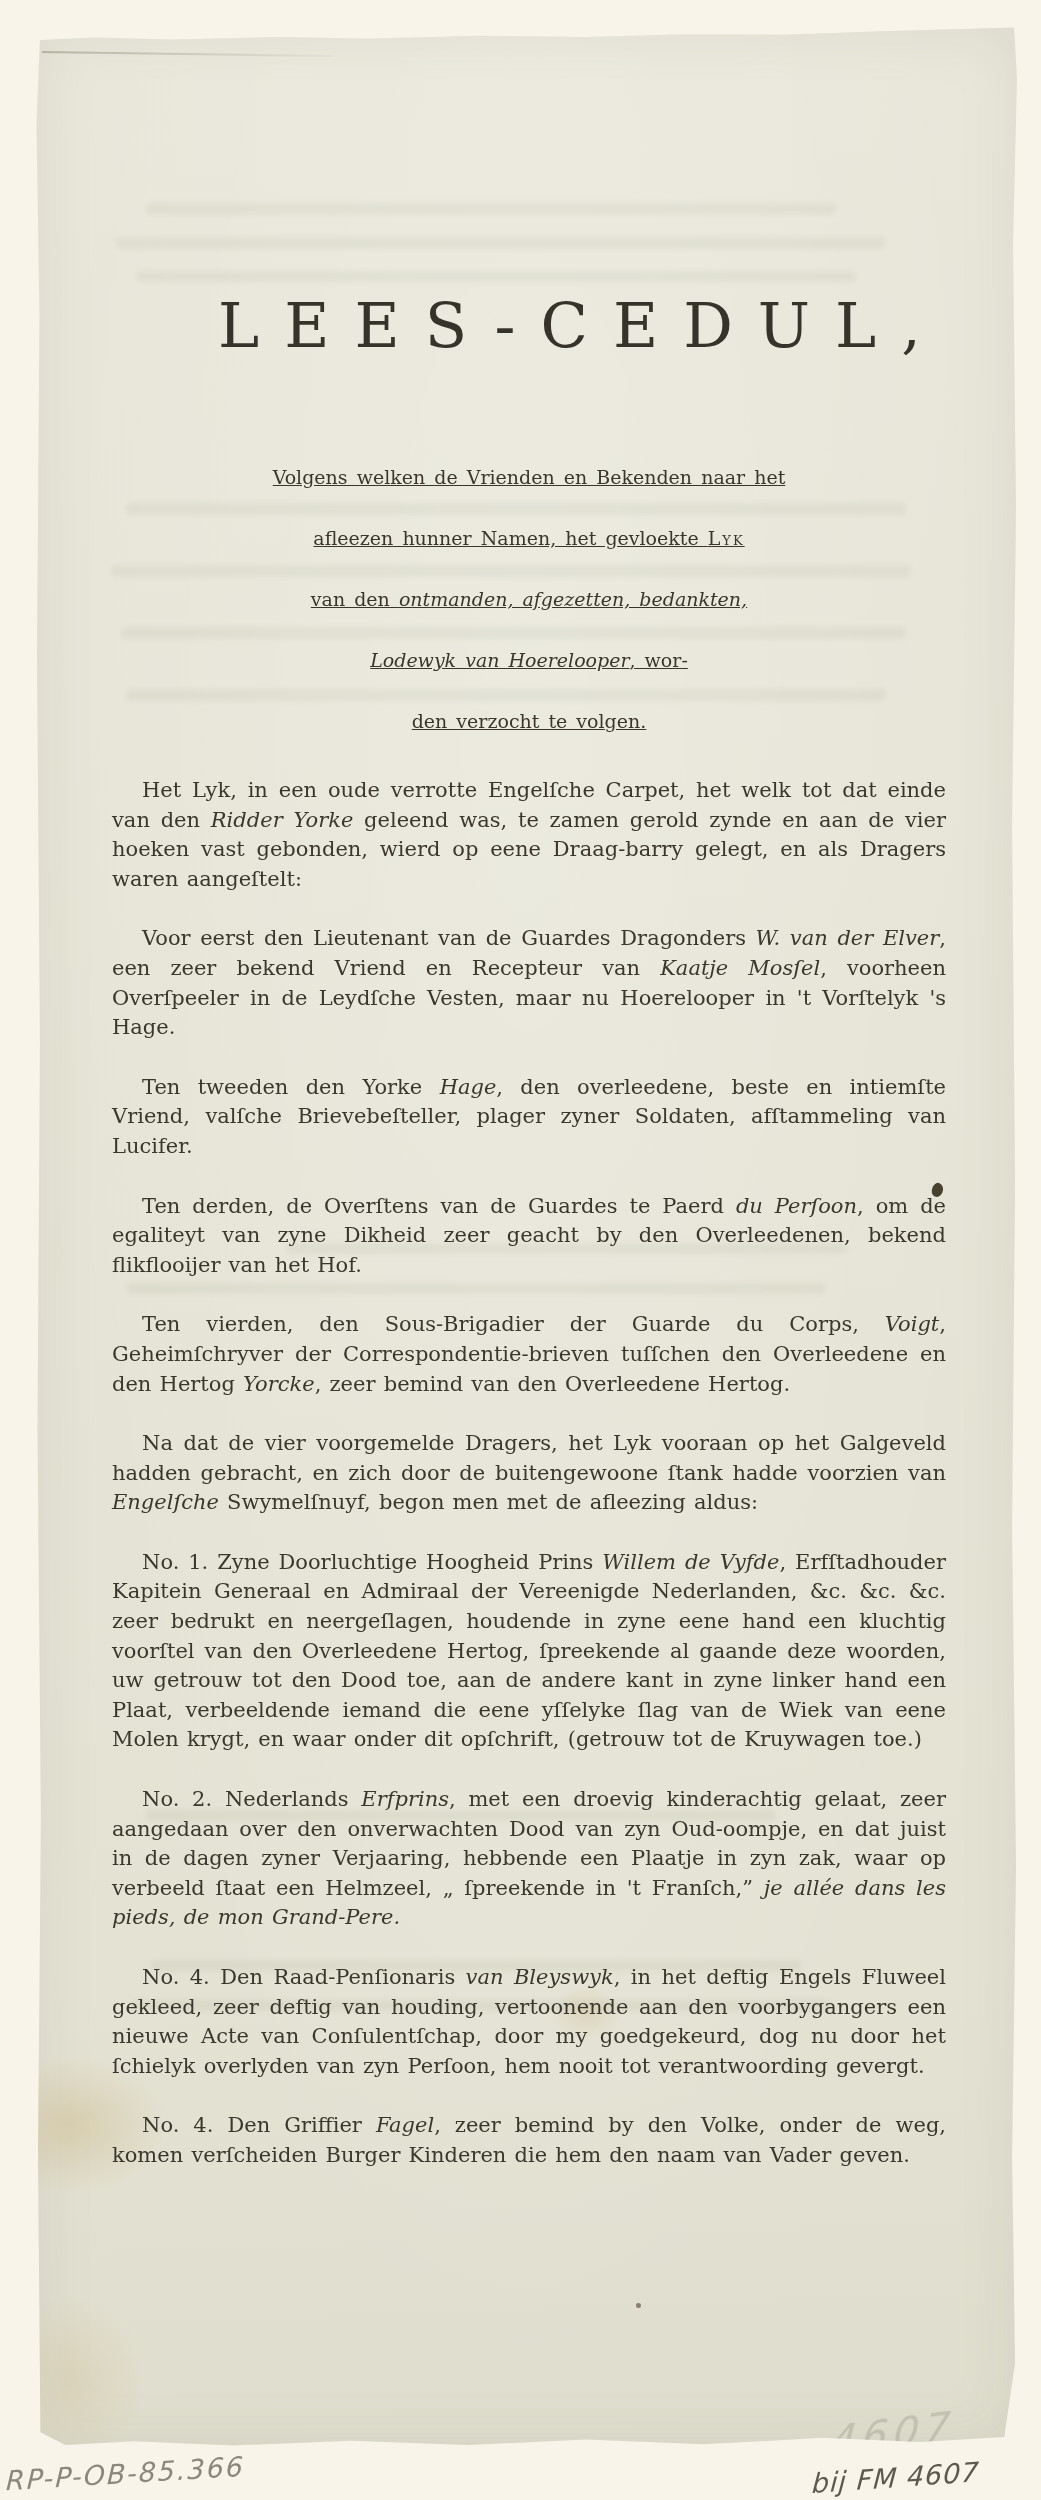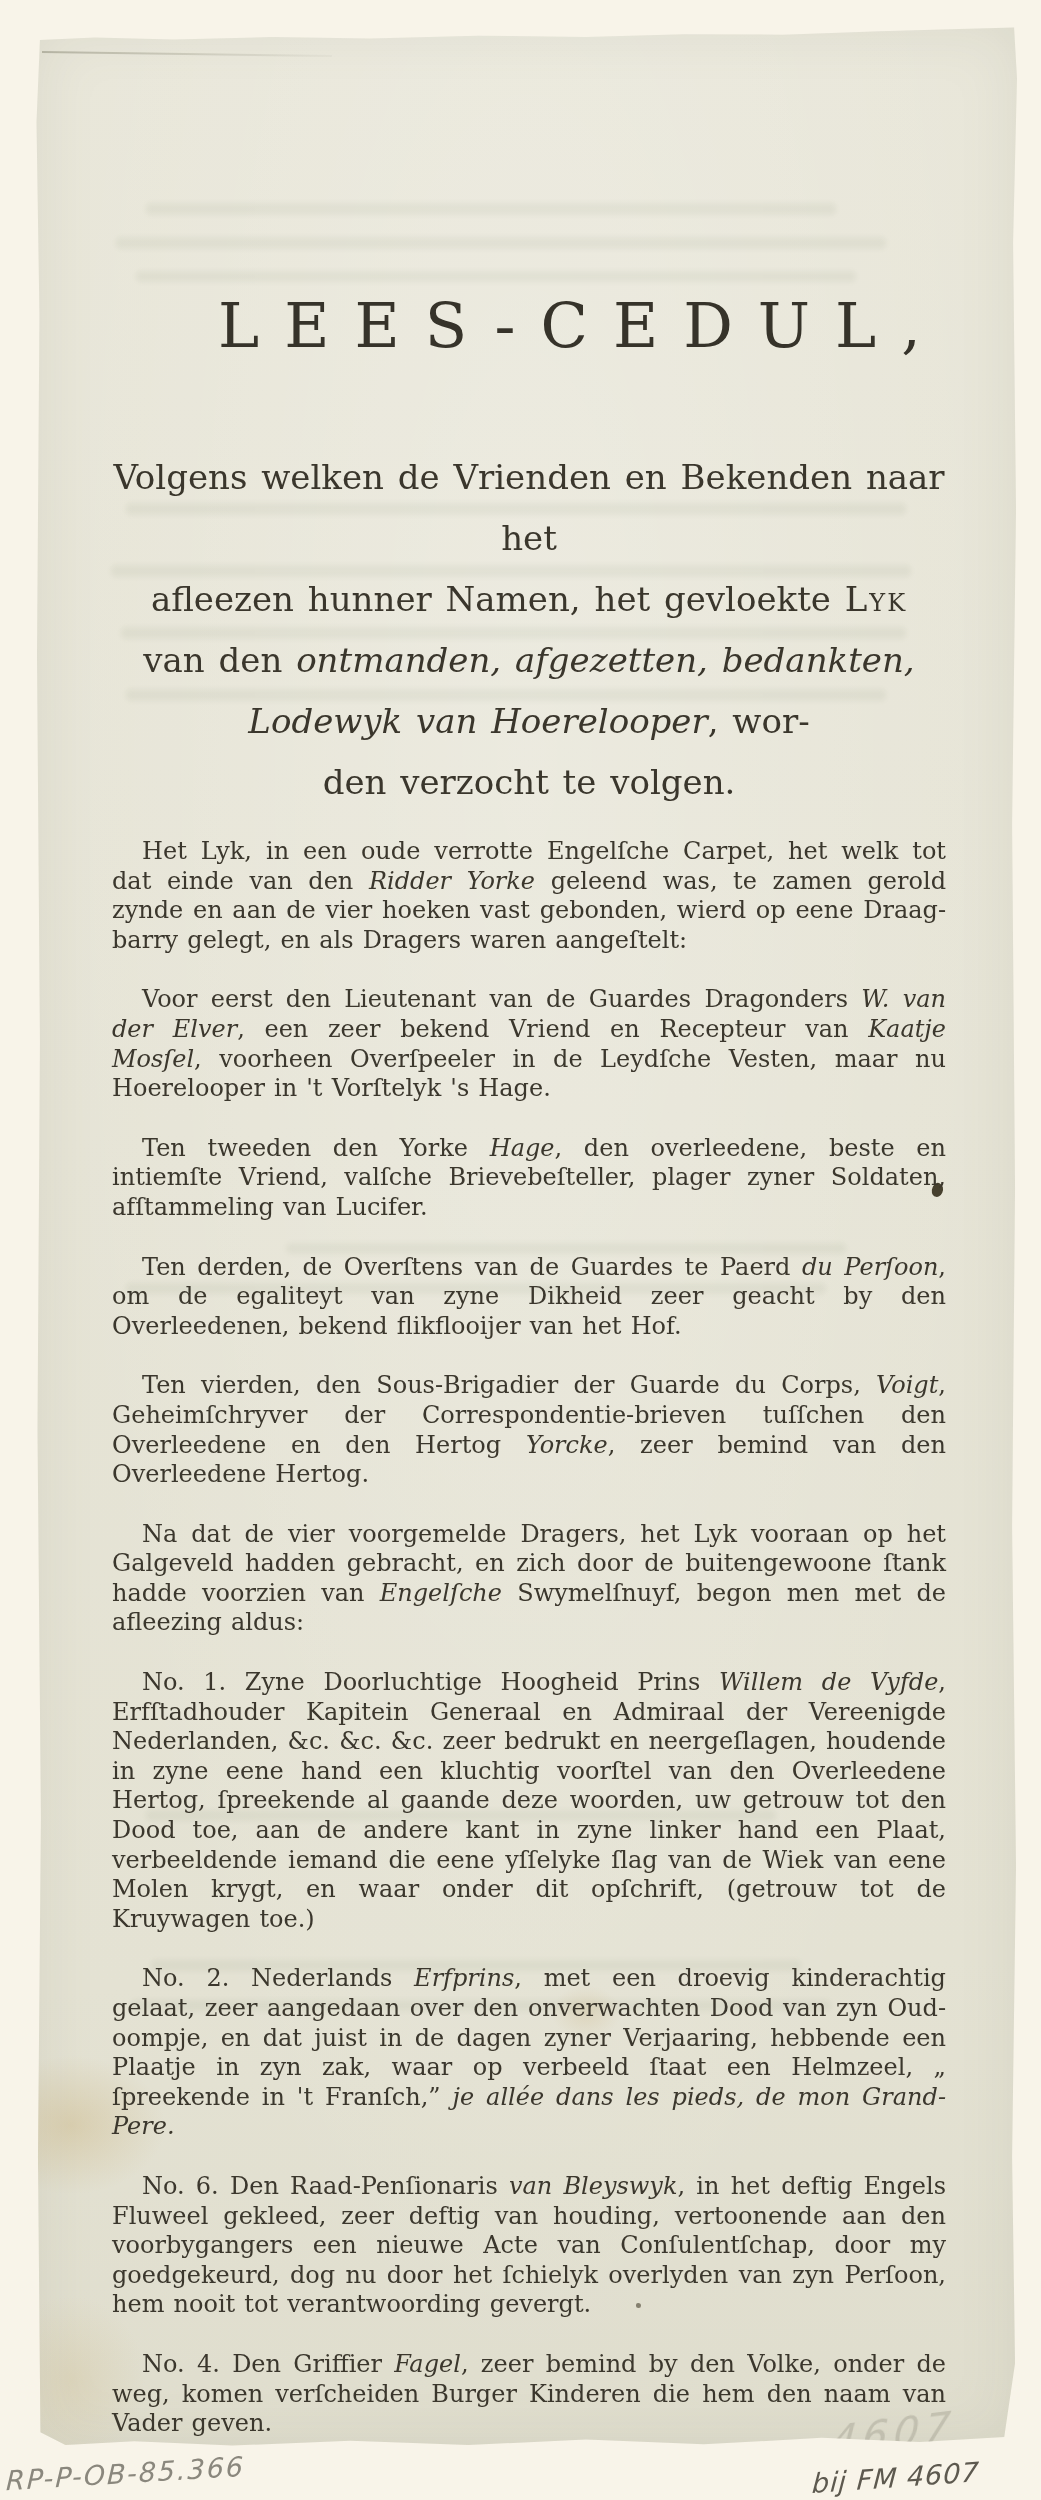--- a/index.html
+++ b/index.html
@@ -64,29 +64,30 @@
     font-size: 62px;
     line-height: 70px;
     letter-spacing: 25px;
     text-indent: 10px;
     text-align: right;
     white-space: nowrap;
     color: #36332a;
   }
   .doc-header {
     margin-top: 86px;
-    font-size: 34px;
+    font-size: 19px;
     line-height: 61px;
     text-align: center;
     color: #3a362c;
     word-spacing: 3px;
+    text-decoration: underline;
   }
   .doc-body {
     margin-top: 24px;
-    font-size: 24px;
+    font-size: 21px;
     line-height: 29.6px;
     text-align: justify;
     word-spacing: 1.5px;
     color: #3b372d;
   }
   .para { margin: 0 0 0 0; padding-top: 30px; text-indent: 30px; }
   .para:first-child { padding-top: 0; }
   .it { font-style: italic; }
   .sc { font-variant: small-caps; letter-spacing: 2px; font-weight: 500; }
   
@@ -160,21 +161,21 @@
         </div>
       <div class="doc-body" id="doc-body">
           <div class="para"><span>Het Lyk, in een oude verrotte Engelſche Carpet, het welk tot dat einde van den </span><span class="it">Ridder Yorke</span><span> geleend was, te zamen gerold zynde en aan de vier hoeken vast gebonden, wierd op eene Draag-barry gelegt, en als Dragers waren aangeſtelt:</span></div>
           <div class="para"><span>Voor eerst den Lieutenant van de Guardes Dragonders </span><span class="it">W. van der Elver</span><span>, een zeer bekend Vriend en Recepteur van </span><span class="it">Kaatje Mosſel</span><span>, voorheen Overſpeeler in de Leydſche Vesten, maar nu Hoerelooper in 't Vorſtelyk 's Hage.</span></div>
           <div class="para"><span>Ten tweeden den Yorke </span><span class="it">Hage</span><span>, den overleedene, beste en intiemſte Vriend, valſche Brievebeſteller, plager zyner Soldaten, afſtammeling van Lucifer.</span></div>
           <div class="para"><span>Ten derden, de Overſtens van de Guardes te Paerd </span><span class="it">du Perſoon</span><span>, om de egaliteyt van zyne Dikheid zeer geacht by den Overleedenen, bekend flikflooijer van het Hof.</span></div>
           <div class="para"><span>Ten vierden, den Sous-Brigadier der Guarde du Corps, </span><span class="it">Voigt</span><span>, Geheimſchryver der Correspondentie-brieven tuſſchen den Overleedene en den Hertog </span><span class="it">Yorcke</span><span>, zeer bemind van den Overleedene Hertog.</span></div>
           <div class="para"><span>Na dat de vier voorgemelde Dragers, het Lyk vooraan op het Galgeveld hadden gebracht, en zich door de buitengewoone ſtank hadde voorzien van </span><span class="it">Engelſche</span><span> Swymelſnuyf, begon men met de afleezing aldus:</span></div>
           <div class="para"><span>No. 1. Zyne Doorluchtige Hoogheid Prins </span><span class="it">Willem de Vyfde</span><span>, Erfſtadhouder Kapitein Generaal en Admiraal der Vereenigde Nederlanden, &amp;c. &amp;c. &amp;c. zeer bedrukt en neergeſlagen, houdende in zyne eene hand een kluchtig voorſtel van den Overleedene Hertog, ſpreekende al gaande deze woorden, uw getrouw tot den Dood toe, aan de andere kant in zyne linker hand een Plaat, verbeeldende iemand die eene yſſelyke ſlag van de Wiek van eene Molen krygt, en waar onder dit opſchrift, (getrouw tot de Kruywagen toe.)</span></div>
           <div class="para"><span>No. 2. Nederlands </span><span class="it">Erfprins</span><span>, met een droevig kinderachtig gelaat, zeer aangedaan over den onverwachten Dood van zyn Oud-oompje, en dat juist in de dagen zyner Verjaaring, hebbende een Plaatje in zyn zak, waar op verbeeld ſtaat een Helmzeel, „ ſpreekende in 't Franſch,” </span><span class="it">je allée dans les pieds, de mon Grand-Pere.</span></div>
-          <div class="para"><span>No. 6. Den Raad-Penſionaris </span><span class="it">van Bleyswyk</span><span>, in het deftig Engels Fluweel gekleed, zeer deftig van houding, vertoonende aan den voorbygangers een nieuwe Acte van Conſulentſchap, door my goedgekeurd, dog nu door het ſchielyk overlyden van zyn Perſoon, hem nooit tot verantwoording gevergt.</span></div>
+          <div class="para"><span>No. 4. Den Raad-Penſionaris </span><span class="it">van Bleyswyk</span><span>, in het deftig Engels Fluweel gekleed, zeer deftig van houding, vertoonende aan den voorbygangers een nieuwe Acte van Conſulentſchap, door my goedgekeurd, dog nu door het ſchielyk overlyden van zyn Perſoon, hem nooit tot verantwoording gevergt.</span></div>
           <div class="para"><span>No. 4. Den Griffier </span><span class="it">Fagel</span><span>, zeer bemind by den Volke, onder de weg, komen verſcheiden Burger Kinderen die hem den naam van Vader geven.</span></div>
         </div>
     </div>
   </div>
 
   <div class="handwriting inv-no">RP-P-OB-85.366</div>
   <div class="handwriting cat-no">bij FM 4607</div>
 
 </div>
 

